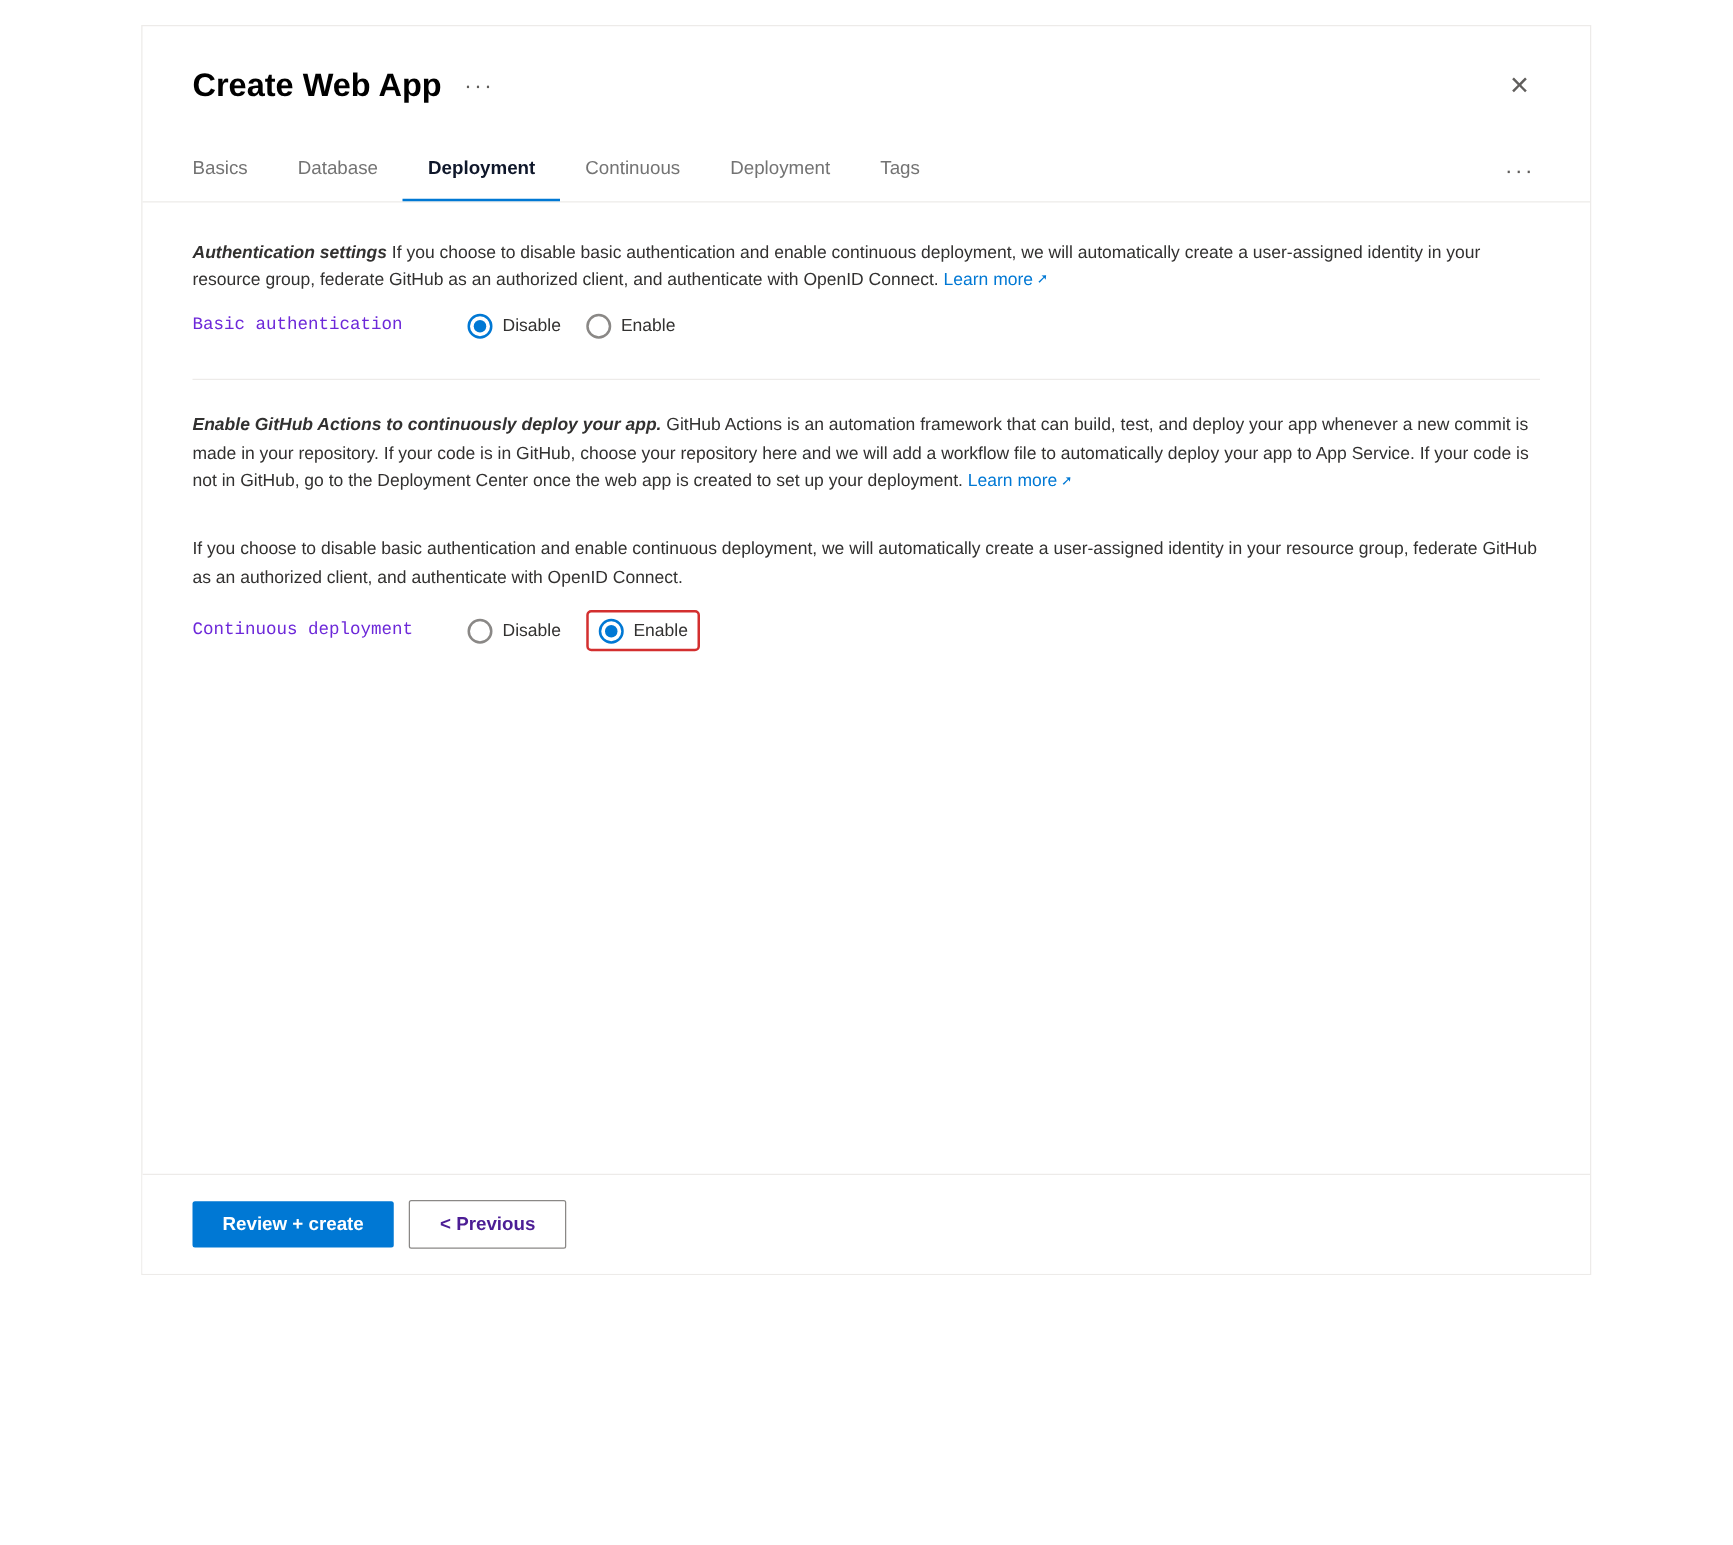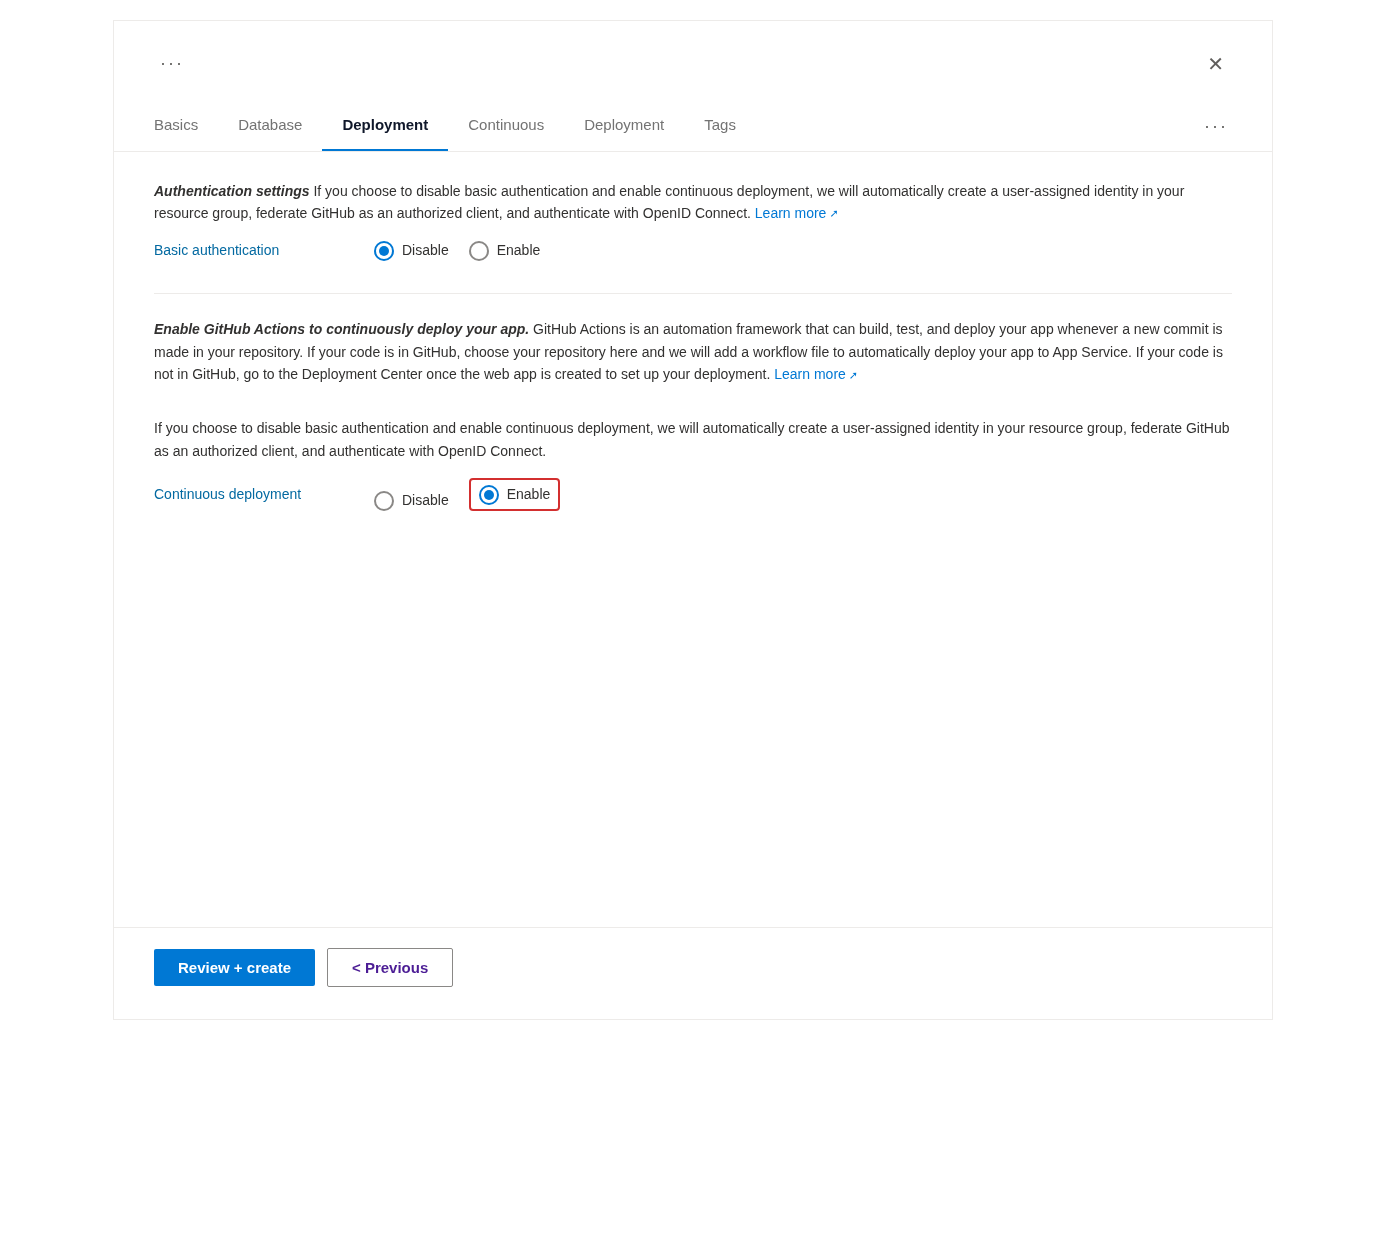--- a/index.html
+++ b/index.html
@@ -113,25 +113,26 @@
       vertical-align: middle;
     }
     .field-row {
       display: flex;
       align-items: center;
       margin-top: 12px;
     }
     .field-label {
       min-width: 220px;
       font-size: 14px;
-      color: #0369a1;
+      color: #6d28d9;
+      font-family: Liberation Mono, monospace;
     }
     .radio-group {
       display: flex;
-      align-items: flex-end;
+      align-items: center;
       gap: 20px;
     }
     .radio-option {
       display: flex;
       align-items: center;
       gap: 8px;
       cursor: pointer;
     }
     .radio-circle {
       width: 20px;
@@ -173,21 +174,21 @@
     .highlighted-option {
       border: 2px solid #d32f2f;
       border-radius: 4px;
       padding: 4px 8px;
       display: flex;
       align-items: center;
       gap: 8px;
     }
     .footer-wrapper {
       position: absolute;
-      bottom: 12px;
+      bottom: 0;
       left: 0;
       right: 0;
       background: #fff;
       border-top: 1px solid #edebe9;
       padding: 20px 40px;
       display: flex;
       align-items: center;
       gap: 12px;
     }
     .btn-primary {
@@ -211,20 +212,21 @@
       border-radius: 2px;
     }
   </style>
 </head>
 <body>
 
 <div class="dialog">
 
   <div class="dialog-header">
     <div class="dialog-title-area">
+      <h1 class="dialog-title">Create Web App</h1>
       <button class="ellipsis-btn">···</button>
     </div>
     <button class="close-btn">✕</button>
   </div>
 
   <div class="tabs">
     <a class="tab">Basics</a>
     <a class="tab">Database</a>
     <a class="tab active">Deployment</a>
     <a class="tab">Continuous</a>

